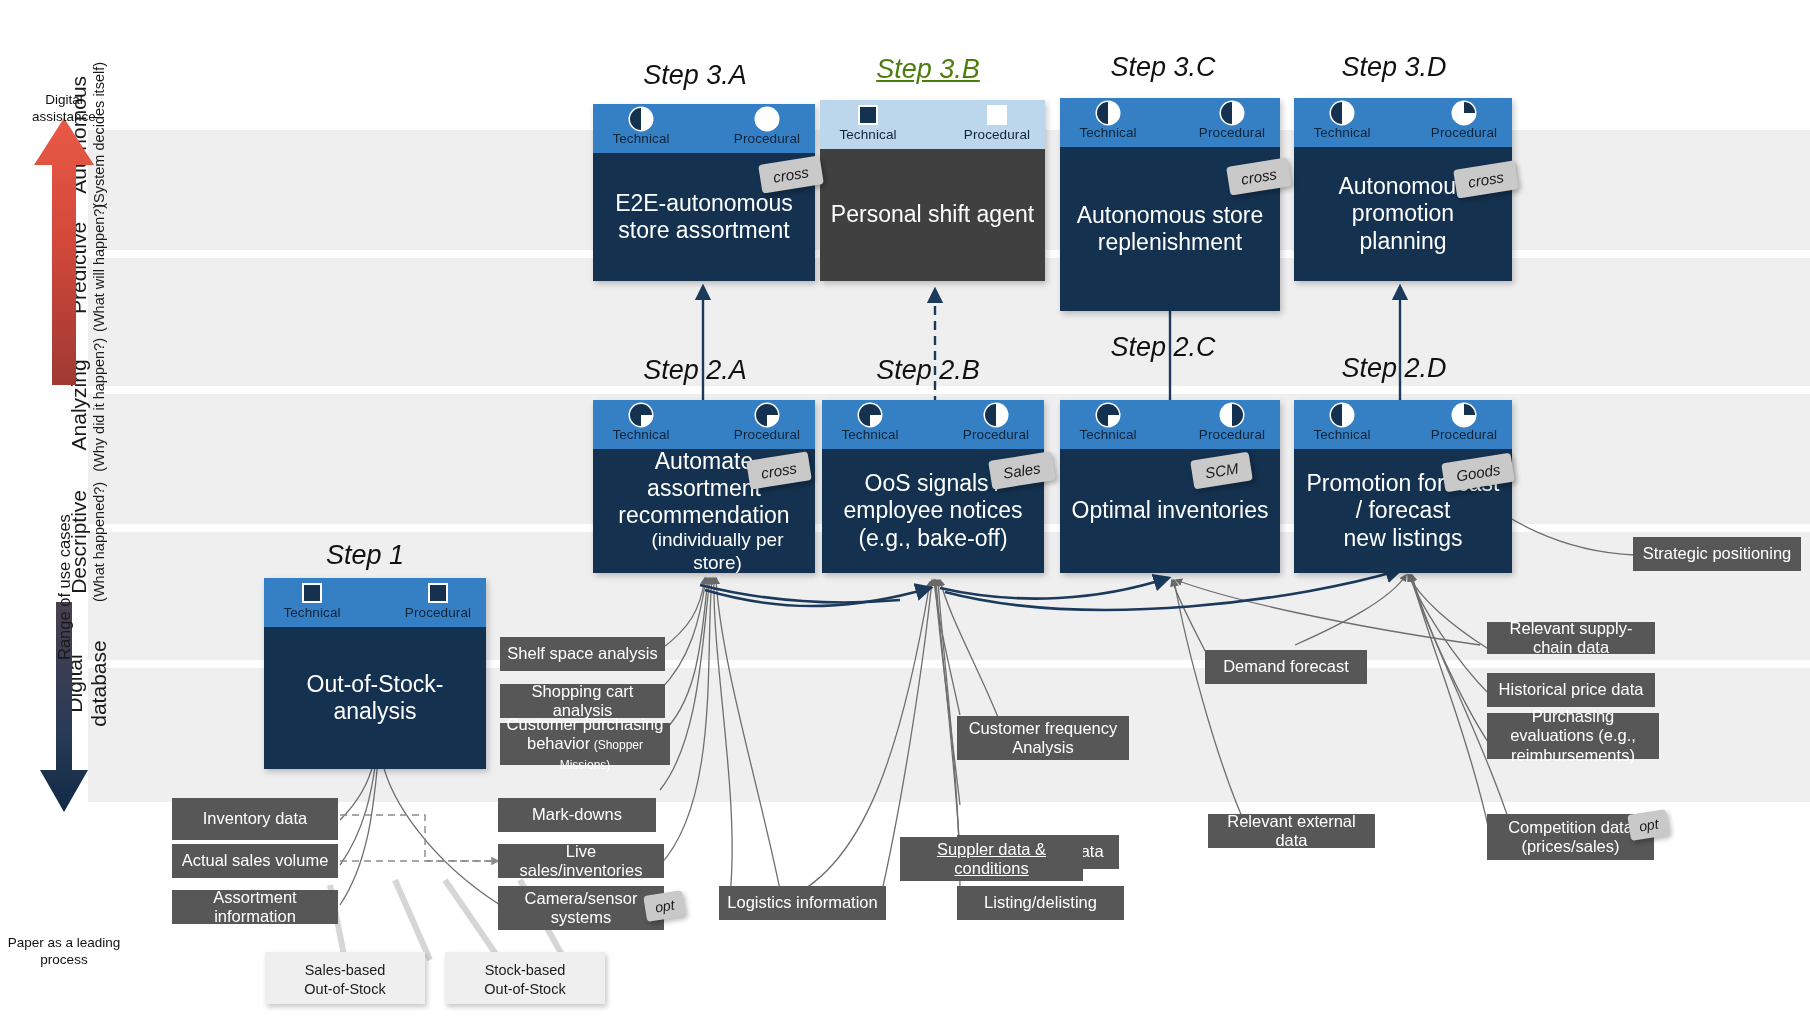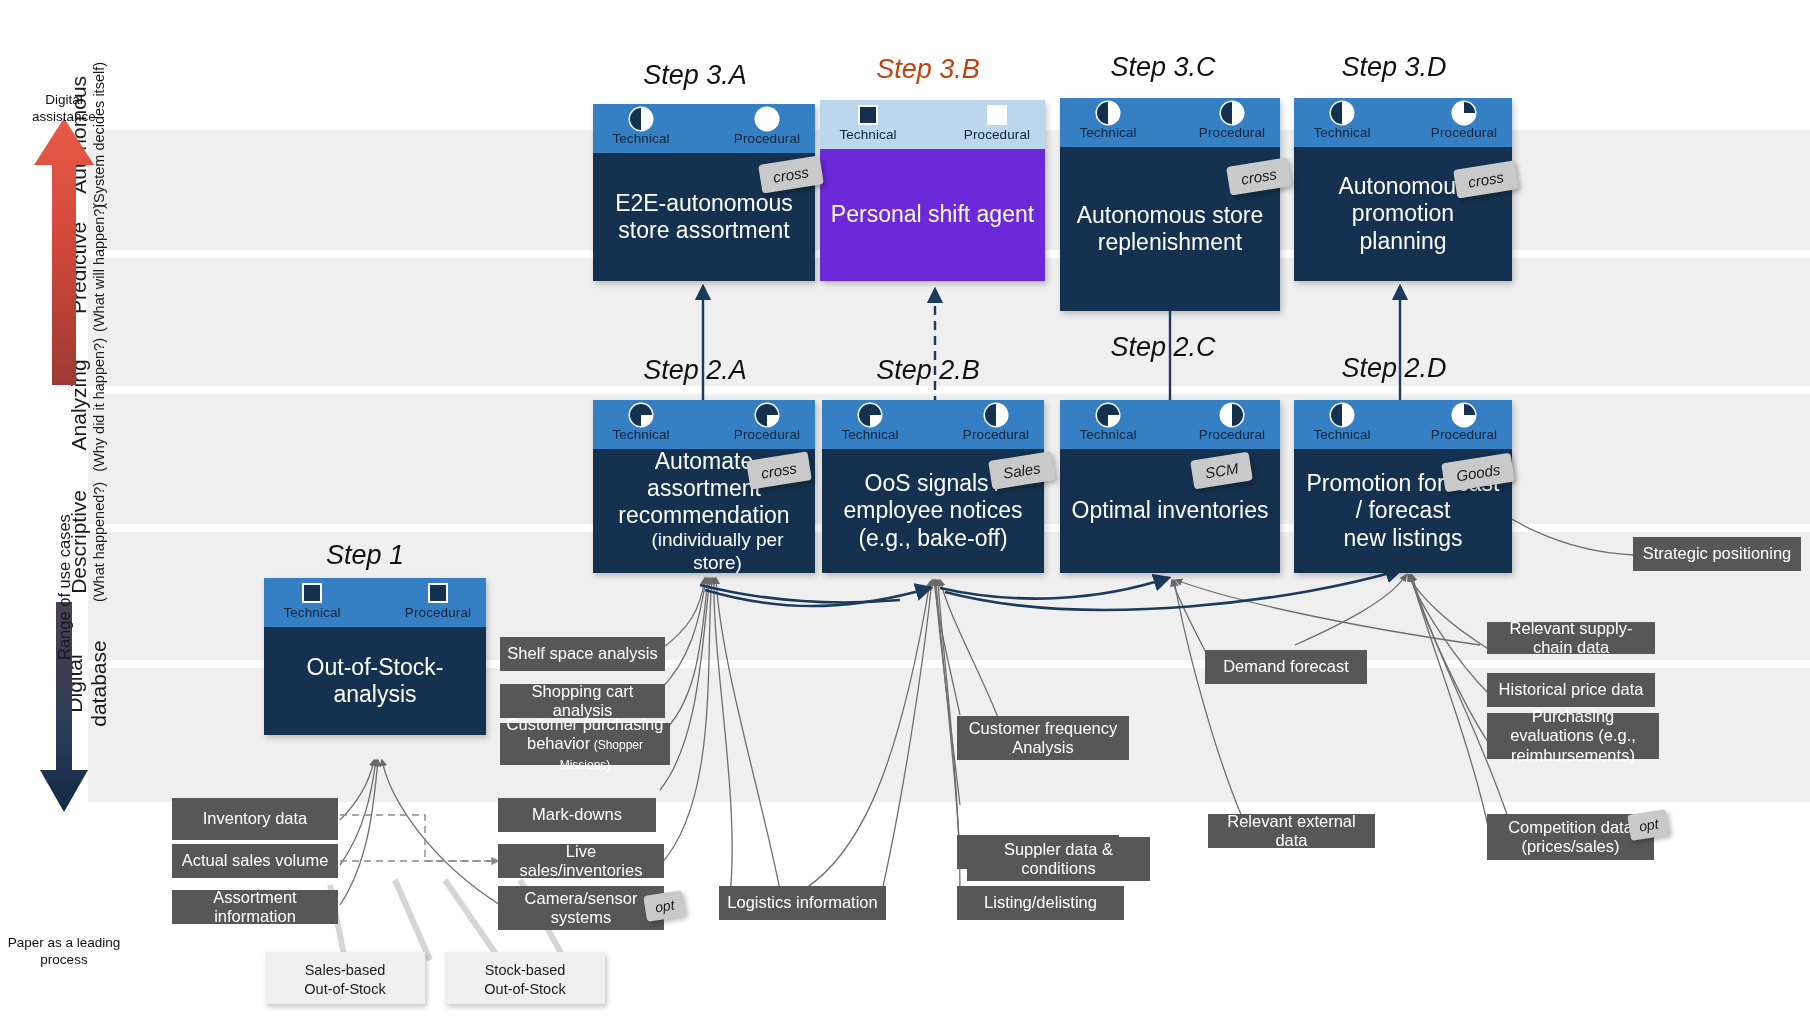--- a/index.html
+++ b/index.html
@@ -19,21 +19,21 @@
      line-height:1.25;color:#111;}
   .range-label{position:absolute;font-size:16.5px;color:#1a1a1a;
      transform:rotate(-90deg);transform-origin:left top;white-space:nowrap;}
 
   
   .card{position:absolute;box-shadow:2px 3px 6px rgba(0,0,0,.22);}
   .card .hdr{position:relative;height:49px;background:#3580c4;padding-left:24px;}
   .card .hdr.light{background:#bcd6ec;}
   .card .body{background:#14314f;color:#fff;display:flex;align-items:center;
       justify-content:center;text-align:center;padding:6px 10px;box-sizing:border-box;}
-  .card .body.light{background:#6d28d9;}
+  .card .body.light{background:#404040;}
   .card .body .btxt{font-size:23px;line-height:1.18;font-weight:300;}
   .card .body .btxt .small{font-size:19px;display:block;margin-left:27px;}
   .ind{position:absolute;top:4px;width:84px;text-align:center;}
   .ind.left{left:6px;}  .ind.right{right:6px;}
   .ind .glyph{width:22px;height:22px;margin:0 auto 1px auto;position:relative;}
   .ind .cap{font-size:13.5px;color:#10243a;letter-spacing:.1px;}
   .ind.light .cap{color:#10243a;}
 
   
   .g-circle{border-radius:50%;background:#fff;box-shadow:0 0 0 1.5px #fff;}
@@ -43,21 +43,21 @@
   .w-half-r {background:linear-gradient(to right,#fff 0 50%,#14314f 50% 100%);}
   .w-three  {background:conic-gradient(from 90deg,#fff 0deg 90deg,#14314f 90deg 360deg);}
   .w-quarter{background:conic-gradient(from 0deg,#14314f 0deg 90deg,#fff 90deg 360deg);}
   .g-square{width:20px;height:20px;margin:1px auto 2px auto;border:2.5px solid #fff;box-sizing:border-box;}
   .sq-fill{background:#14314f;}
   .sq-empty{background:#fff;}
 
   
   .steptitle{position:absolute;font-style:italic;font-size:27px;color:#111;
       text-align:center;white-space:nowrap;}
-  .steptitle.muted{color:#c2410c;}
+  .steptitle.muted{color:#4d7c0f;text-decoration:underline;}
 
   
   .dbox{position:absolute;background:#575757;color:#fff;font-size:16.5px;
      display:flex;align-items:center;justify-content:center;text-align:center;
      line-height:1.16;padding:3px 6px;box-sizing:border-box;}
   .dbox .tiny{font-size:12px;}
 
   
   .tag{position:absolute;background:#c9c9c9;color:#1a1a1a;font-size:15px;
      font-style:italic;padding:6px 13px;border-radius:4px;
@@ -404,21 +404,21 @@
     <div class="hdr">
       <div class="ind left">
         <div class="g-square sq-fill"></div>
         <div class="cap">Technical</div>
       </div>
       <div class="ind right">
         <div class="g-square sq-fill"></div>
         <div class="cap">Procedural</div>
       </div>
     </div>
-    <div class="body" style="height:108px;">
+    <div class="body" style="height:142px;">
       <div class="btxt">
         <span>Out-of-Stock-</span><br>
         <span>analysis</span>
       </div>
     </div>
   </div>
 
   <div class="dbox" style="left:500px;top:637px;width:165px;height:34px;">Shelf space analysis</div>
   <div class="dbox" style="left:500px;top:684px;width:165px;height:34px;">Shopping cart analysis</div>
   <div class="dbox" style="left:500px;top:723px;width:170px;height:42px;flex-direction:column;">
@@ -434,21 +434,21 @@
   <div class="dbox" style="left:172px;top:798px;width:166px;height:42px;">Inventory data</div>
   <div class="dbox" style="left:172px;top:844px;width:166px;height:34px;">Actual sales volume</div>
   <div class="dbox" style="left:172px;top:890px;width:166px;height:34px;">Assortment information</div>
 
   <div class="dbox" style="left:498px;top:798px;width:158px;height:34px;">Mark-downs</div>
   <div class="dbox" style="left:498px;top:844px;width:166px;height:34px;">Live sales/inventories</div>
   <div class="dbox" style="left:498px;top:886px;width:166px;height:44px;">Camera/sensor systems</div>
   <div class="dbox" style="left:719px;top:886px;width:167px;height:34px;">Logistics information</div>
 
   <div class="dbox" style="left:957px;top:796px;width:162px;height:34px;margin-top:39px;">Store master data</div>
-  <div class="dbox" style="left:967px;top:837px;width:183px;height:44px;">Suppler data &amp; conditions</div>
+  <div class="dbox" style="left:900px;top:837px;width:183px;height:44px;text-decoration:underline;">Suppler data &amp; conditions</div>
   <div class="dbox" style="left:957px;top:886px;width:167px;height:34px;">Listing/delisting</div>
 
   <div class="dbox" style="left:1208px;top:814px;width:167px;height:34px;">Relevant external data</div>
   <div class="dbox" style="left:1487px;top:814px;width:167px;height:46px;">Competition data (prices/sales)</div>
 
   <div class="tag" style="left:760px;top:160px;transform:rotate(-9deg);">cross</div>
   <div class="tag" style="left:1228px;top:162px;transform:rotate(-9deg);">cross</div>
   <div class="tag" style="left:1455px;top:165px;transform:rotate(-9deg);">cross</div>
   <div class="tag" style="left:748px;top:456px;transform:rotate(-9deg);">cross</div>
   <div class="tag" style="left:990px;top:456px;transform:rotate(-9deg);">Sales</div>

